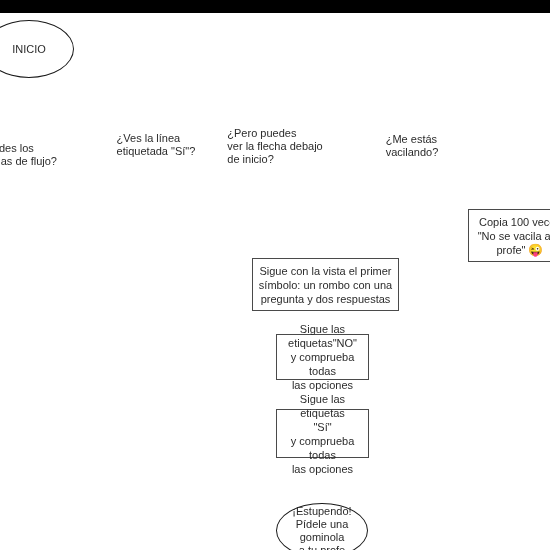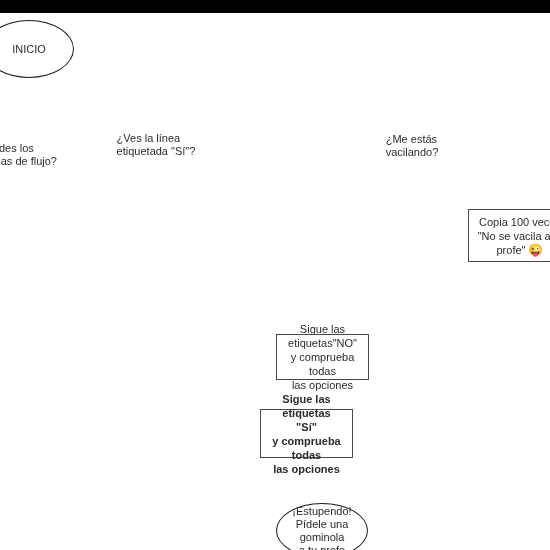--- a/index.html
+++ b/index.html
@@ -104,42 +104,53 @@
     <span class="label">¿Entiendes los
 diagramas de flujo?</span>
   </div>
 
   <div class="node-diamond" style="left:114px; top:90px; width:84px; height:84px;">
     <div class="diamond-shape"></div>
     <span class="label">¿Ves la línea
 etiquetada "Sí"?</span>
   </div>
 
+  <div class="node-diamond" style="left:231px; top:89px; width:88px; height:88px;">
+    <div class="diamond-shape"></div>
+    <span class="label">¿Pero puedes
+ver la flecha debajo
+de inicio?</span>
+  </div>
 
   <div class="node-diamond" style="left:372px; top:93px; width:80px; height:80px;">
     <div class="diamond-shape"></div>
     <span class="label">¿Me estás
 vacilando?</span>
   </div>
 
   <div class="node-rect" style="left:468px; top:196px; width:104px; height:53px;">
     <span class="label"><span>Copia 100 veces
 "No se vacila a el
 profe" </span><span class="emoji">😜</span></span>
   </div>
 
+  <div class="node-rect" style="left:252px; top:245px; width:147px; height:53px;">
+    <span class="label">Sigue con la vista el primer
+símbolo: un rombo con una
+pregunta y dos respuestas</span>
+  </div>
 
   <div class="node-rect" style="left:276px; top:321px; width:93px; height:46px;justify-content:flex-end;">
     <span class="label">Sigue las
 etiquetas"NO"
 y comprueba todas
 las opciones</span>
   </div>
 
-  <div class="node-rect" style="left:260px; top:396px; width:93px; height:49px;font-weight:bold;">
+  <div class="node-rect" style="left:276px; top:396px; width:93px; height:49px;">
     <span class="label">Sigue las etiquetas
 "Sí"
 y comprueba todas
 las opciones</span>
   </div>
 
   <div class="node-ellipse" style="left:276px; top:490px; width:92px; height:55px;">
     <span class="label">¡Estupendo!
 Pídele una gominola
 a tu profe</span>

